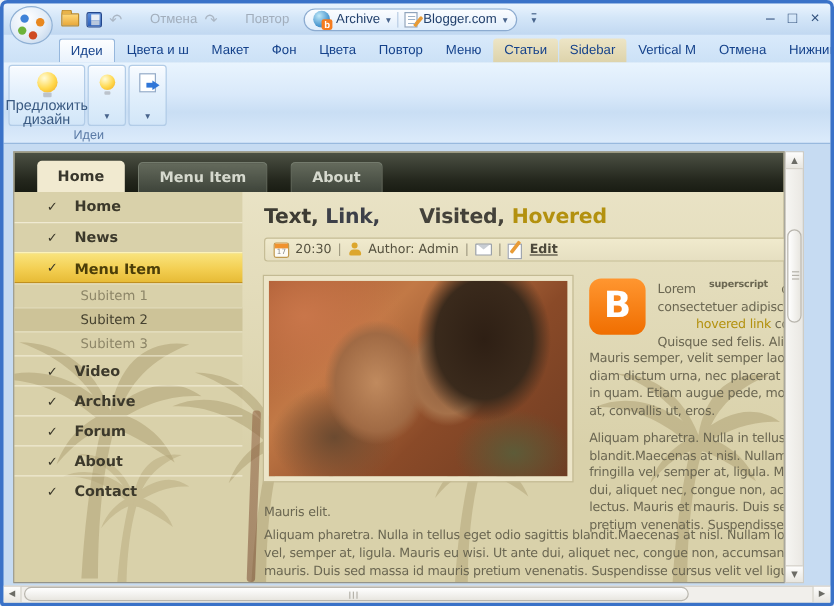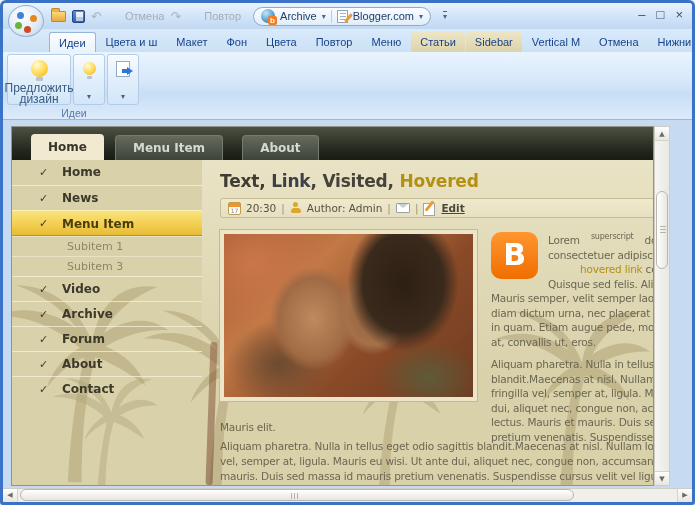--- a/index.html
+++ b/index.html
@@ -121,21 +121,21 @@
       radial-gradient(55px 65px at 60% 48%, #8a5c3c 0%, #a5714a 50%, rgba(0,0,0,0) 66%),
       radial-gradient(62px 74px at 36% 52%, #c08a5e 0%, #a06a44 55%, rgba(0,0,0,0) 70%),
       radial-gradient(85px 70px at 22% 80%, #6b4a30 0%, rgba(0,0,0,0) 62%),
       radial-gradient(80px 58px at 82% 88%, #5d5b38 0%, rgba(0,0,0,0) 62%),
       radial-gradient(120px 100px at 12% 18%, #c9764a 0%, rgba(0,0,0,0) 70%),
       linear-gradient(135deg,#a4552f 0%,#c27946 30%,#8a4a28 62%,#6e3c22 100%);}
   .rcol{margin-left:14px;width:420px;font-size:10.5px;line-height:14.5px;color:#6b6752;letter-spacing:-0.2px;}
   .blogo{float:left;width:47px;height:47px;margin:2px 10px 4px 0;border-radius:10px;
     background:linear-gradient(#ff9630,#f06e00);color:#fff;font-weight:bold;font-size:30px;text-align:center;line-height:46px;}
   .rl{white-space:nowrap;}
-  .rl .suptxt{font-size:8px;vertical-align:5px;margin:16px 11px;}
+  .rl .suptxt{font-size:8px;vertical-align:5px;margin:16px 11px;font-weight:bold;}
   .hlink{color:#b3910f;margin-left:32px;}
   .rl.p2{margin-top:8px;}
   .below{margin:20px 0 0 18px;font-size:10.5px;color:#6b6752;letter-spacing:-0.2px;}
   .below .cap{white-space:nowrap;}
   .below .par{margin-top:6px;line-height:15px;}
   .below .par div{white-space:nowrap;}
   
   .vscroll{position:absolute;left:651px;top:6px;width:16px;height:360px;background:linear-gradient(to right,#f6f5f2,#eae8e3);border:1px solid #cfccc4;}
   .sarrow{font-family:"DejaVu Sans",sans-serif;font-size:7px;color:#6c6c66;text-align:center;}
   .va{position:absolute;left:0;right:0;height:14px;line-height:14px;background:linear-gradient(#fdfdfc,#e8e6e0);}
@@ -266,30 +266,31 @@
         <svg class="palm p5" viewBox="0 0 110 120">
             <use href="#palmshape"></use>
           </svg>
         <div class="trunkline"></div>
 
         <div class="sb" id="site-sidebar">
             <div class="sbi"><span class="ck">✓</span><span class="sbl">Home</span></div>
             <div class="sbi"><span class="ck">✓</span><span class="sbl">News</span></div>
             <div class="sbi sel"><span class="ck">✓</span><span class="sbl">Menu Item</span></div>
             <div class="sbi sub"><span class="sbl">Subitem 1</span></div>
+            <div class="sbi sub hl"><span class="sbl">Subitem 2</span></div>
             <div class="sbi sub"><span class="sbl">Subitem 3</span></div>
             <div class="sbi"><span class="ck">✓</span><span class="sbl">Video</span></div>
             <div class="sbi"><span class="ck">✓</span><span class="sbl">Archive</span></div>
             <div class="sbi"><span class="ck">✓</span><span class="sbl">Forum</span></div>
             <div class="sbi"><span class="ck">✓</span><span class="sbl">About</span></div>
             <div class="sbi"><span class="ck">✓</span><span class="sbl">Contact</span></div>
           </div>
 
         <div class="ct">
-          <div class="h1" id="heading"><span style="color: rgb(62, 60, 52);">Text, </span><span style="color: rgb(61, 64, 73);">Link, </span><span style="color: rgb(68, 66, 58);">Visited, </span><span style="color: rgb(179, 145, 15);">Hovered</span></div>
+          <div class="h1" id="heading"><span style="color: rgb(62, 60, 52);">Text, </span><span style="color: rgb(61, 64, 73);">Link, </span><span style="color: rgb(68, 66, 58); margin-left: 27px;">Visited, </span><span style="color: rgb(179, 145, 15);">Hovered</span></div>
           <div class="meta">
             <span class="ico-cal"></span>
             <span>20:30</span>
             <span class="msep">|</span>
             <span class="ico-person"></span>
             <span>Author: Admin</span>
             <span class="msep">|</span>
             <span class="ico-env"></span>
             <span class="msep">|</span>
             <span class="ico-pedit"></span>

